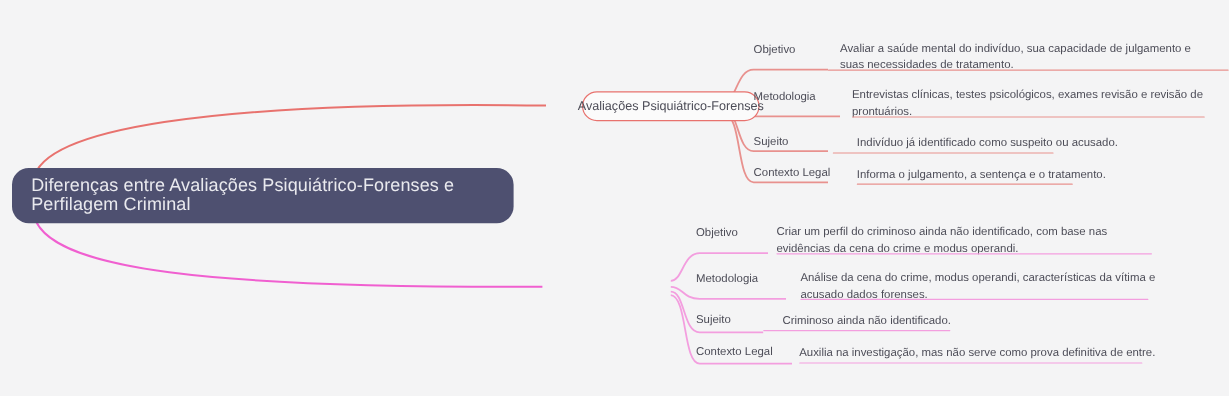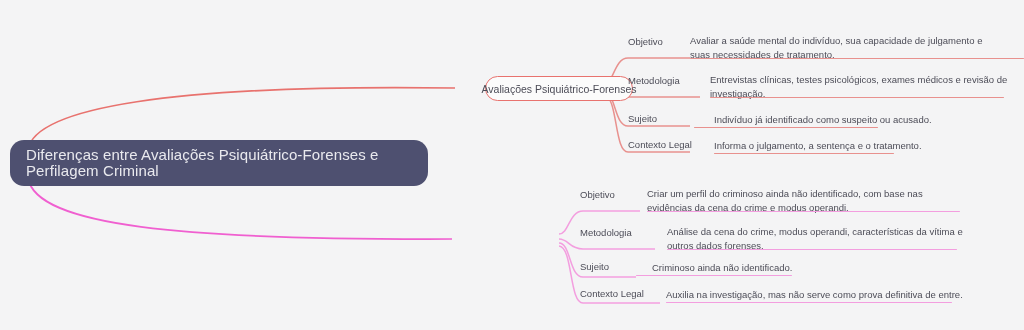--- a/index.html
+++ b/index.html
@@ -133,27 +133,27 @@
     <span class="root-text">Diferenças entre Avaliações Psiquiátrico-Forenses e Perfilagem Criminal</span>
   </div>
 
   <div class="node branch-node branch-a">
     <span class="branch-text">Avaliações Psiquiátrico-Forenses</span>
   </div>
 
 
   <div class="leaf" style="left:628px; top:36px; width:396px;">
     <span class="leaf-label">Objetivo</span>
-    <span class="leaf-desc" style="left:62px; top:-2px; width:312px;">Avaliar a saúde mental do indivíduo, sua capacidade de julgamento e suas necessidades de tratamento.</span>
+    <span class="leaf-desc" style="left:72px; top:-2px; width:312px;">Avaliar a saúde mental do indivíduo, sua capacidade de julgamento e suas necessidades de tratamento.</span>
     <div class="leaf-underline u-red" style="left:62px; top:22px; width:334px;"></div>
   </div>
 
   <div class="leaf" style="left:628px; top:75px; width:396px;">
     <span class="leaf-label">Metodologia</span>
-    <span class="leaf-desc" style="left:82px; top:-2px; width:300px;">Entrevistas clínicas, testes psicológicos, exames médicos e revisão de investigação.</span>
+    <span class="leaf-desc" style="left:82px; top:-2px; width:300px;">Entrevistas clínicas, testes psicológicos, exames revisão e revisão de prontuários.</span>
     <div class="leaf-underline u-red" style="left:82px; top:22px; width:294px;"></div>
   </div>
 
   <div class="leaf" style="left:628px; top:113px; width:396px;">
     <span class="leaf-label">Sujeito</span>
     <span class="leaf-desc" style="left:66px; top:0px; width:392px;padding-left:20px;">Indivíduo já identificado como suspeito ou acusado.</span>
     <div class="leaf-underline u-red" style="left:66px; top:14px; width:184px;"></div>
   </div>
 
   <div class="leaf" style="left:628px; top:139px; width:396px;">
@@ -163,21 +163,21 @@
   </div>
 
   <div class="leaf" style="left:580px; top:189px; width:444px;">
     <span class="leaf-label">Objetivo</span>
     <span class="leaf-desc" style="left:67px; top:-2px; width:304px;">Criar um perfil do criminoso ainda não identificado, com base nas evidências da cena do crime e modus operandi.</span>
     <div class="leaf-underline u-red u-pink" style="left:67px; top:22px; width:313px;"></div>
   </div>
 
   <div class="leaf" style="left:580px; top:227px; width:444px;">
     <span class="leaf-label">Metodologia</span>
-    <span class="leaf-desc" style="left:87px; top:-2px; width:296px;">Análise da cena do crime, modus operandi, características da vítima e outros dados forenses.</span>
+    <span class="leaf-desc" style="left:87px; top:-2px; width:296px;">Análise da cena do crime, modus operandi, características da vítima e acusado dados forenses.</span>
     <div class="leaf-underline u-pink" style="left:87px; top:22px; width:290px;"></div>
   </div>
 
   <div class="leaf" style="left:580px; top:261px; width:444px;">
     <span class="leaf-label">Sujeito</span>
     <span class="leaf-desc" style="left:56px; top:0px; width:330px;margin-left:16px;">Criminoso ainda não identificado.</span>
     <div class="leaf-underline u-pink" style="left:56px; top:14px; width:156px;"></div>
   </div>
 
   <div class="leaf" style="left:580px; top:288px; width:444px;">

